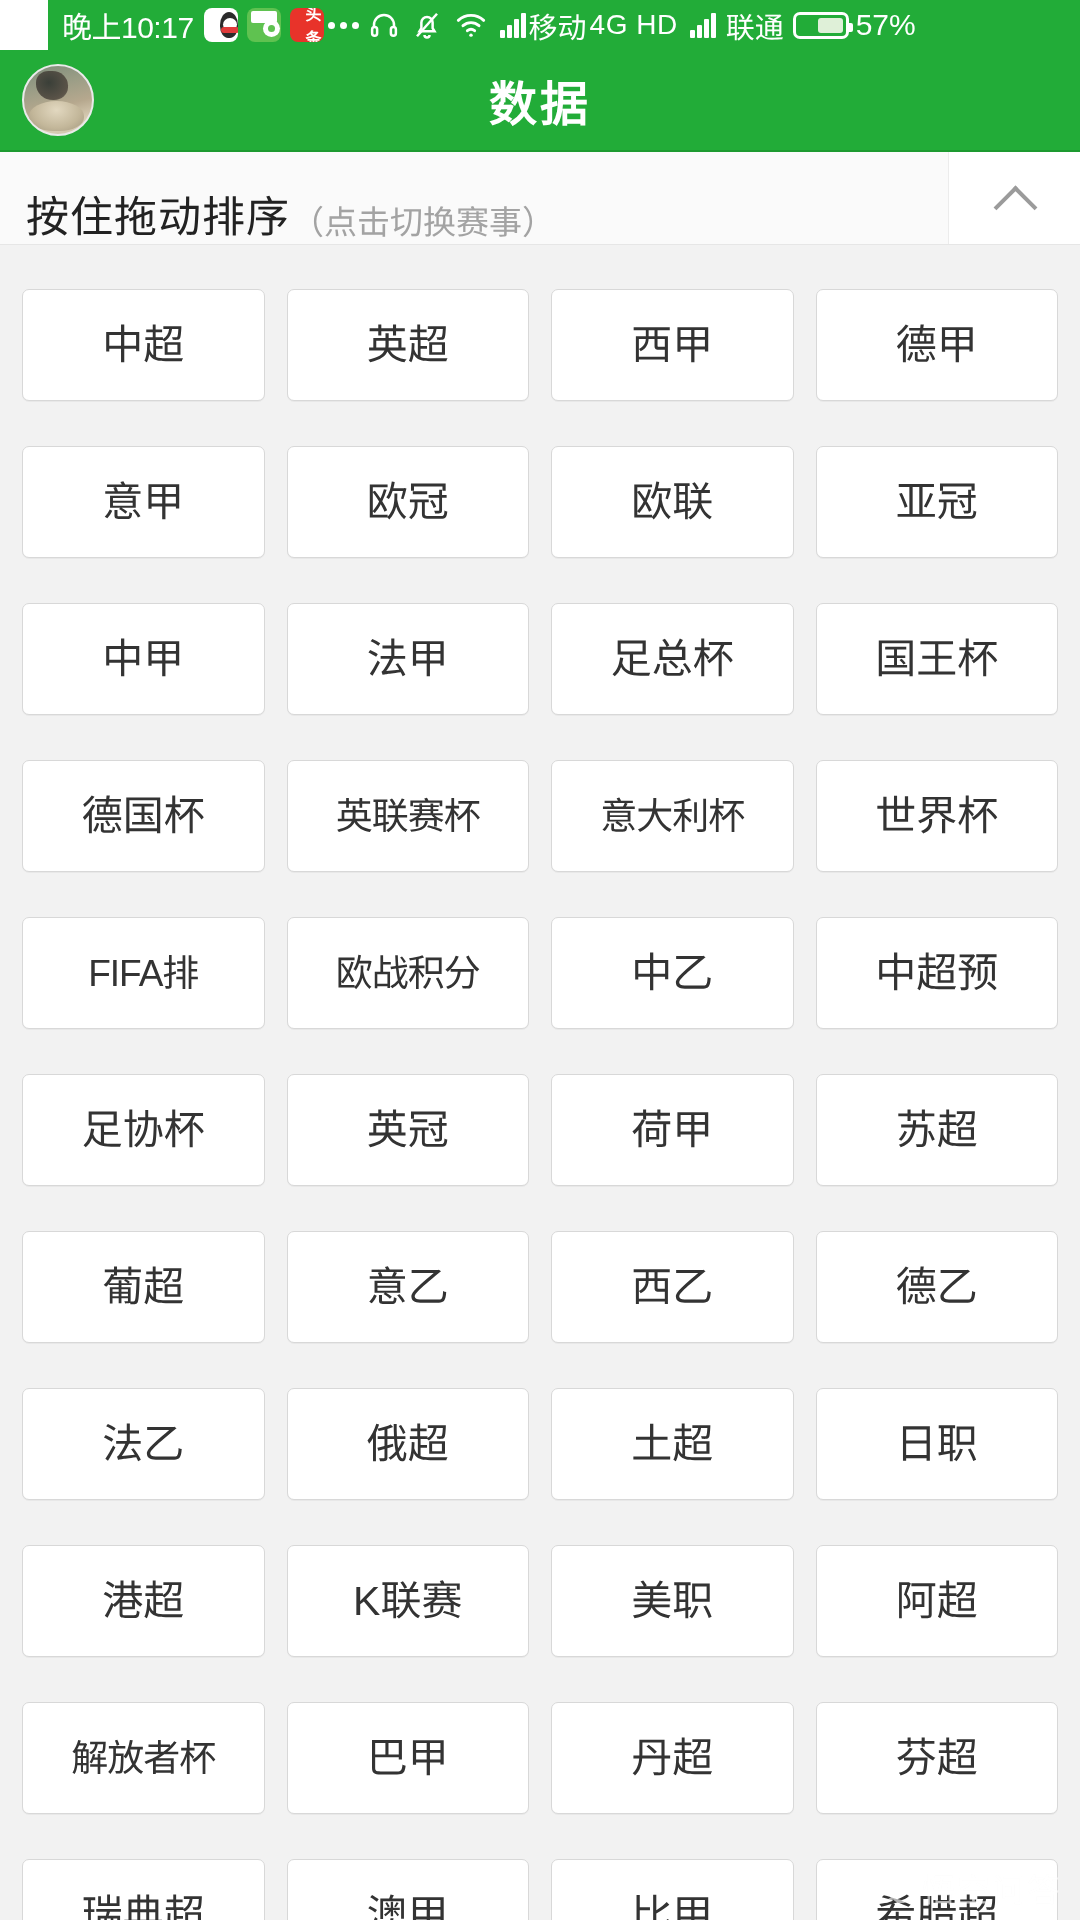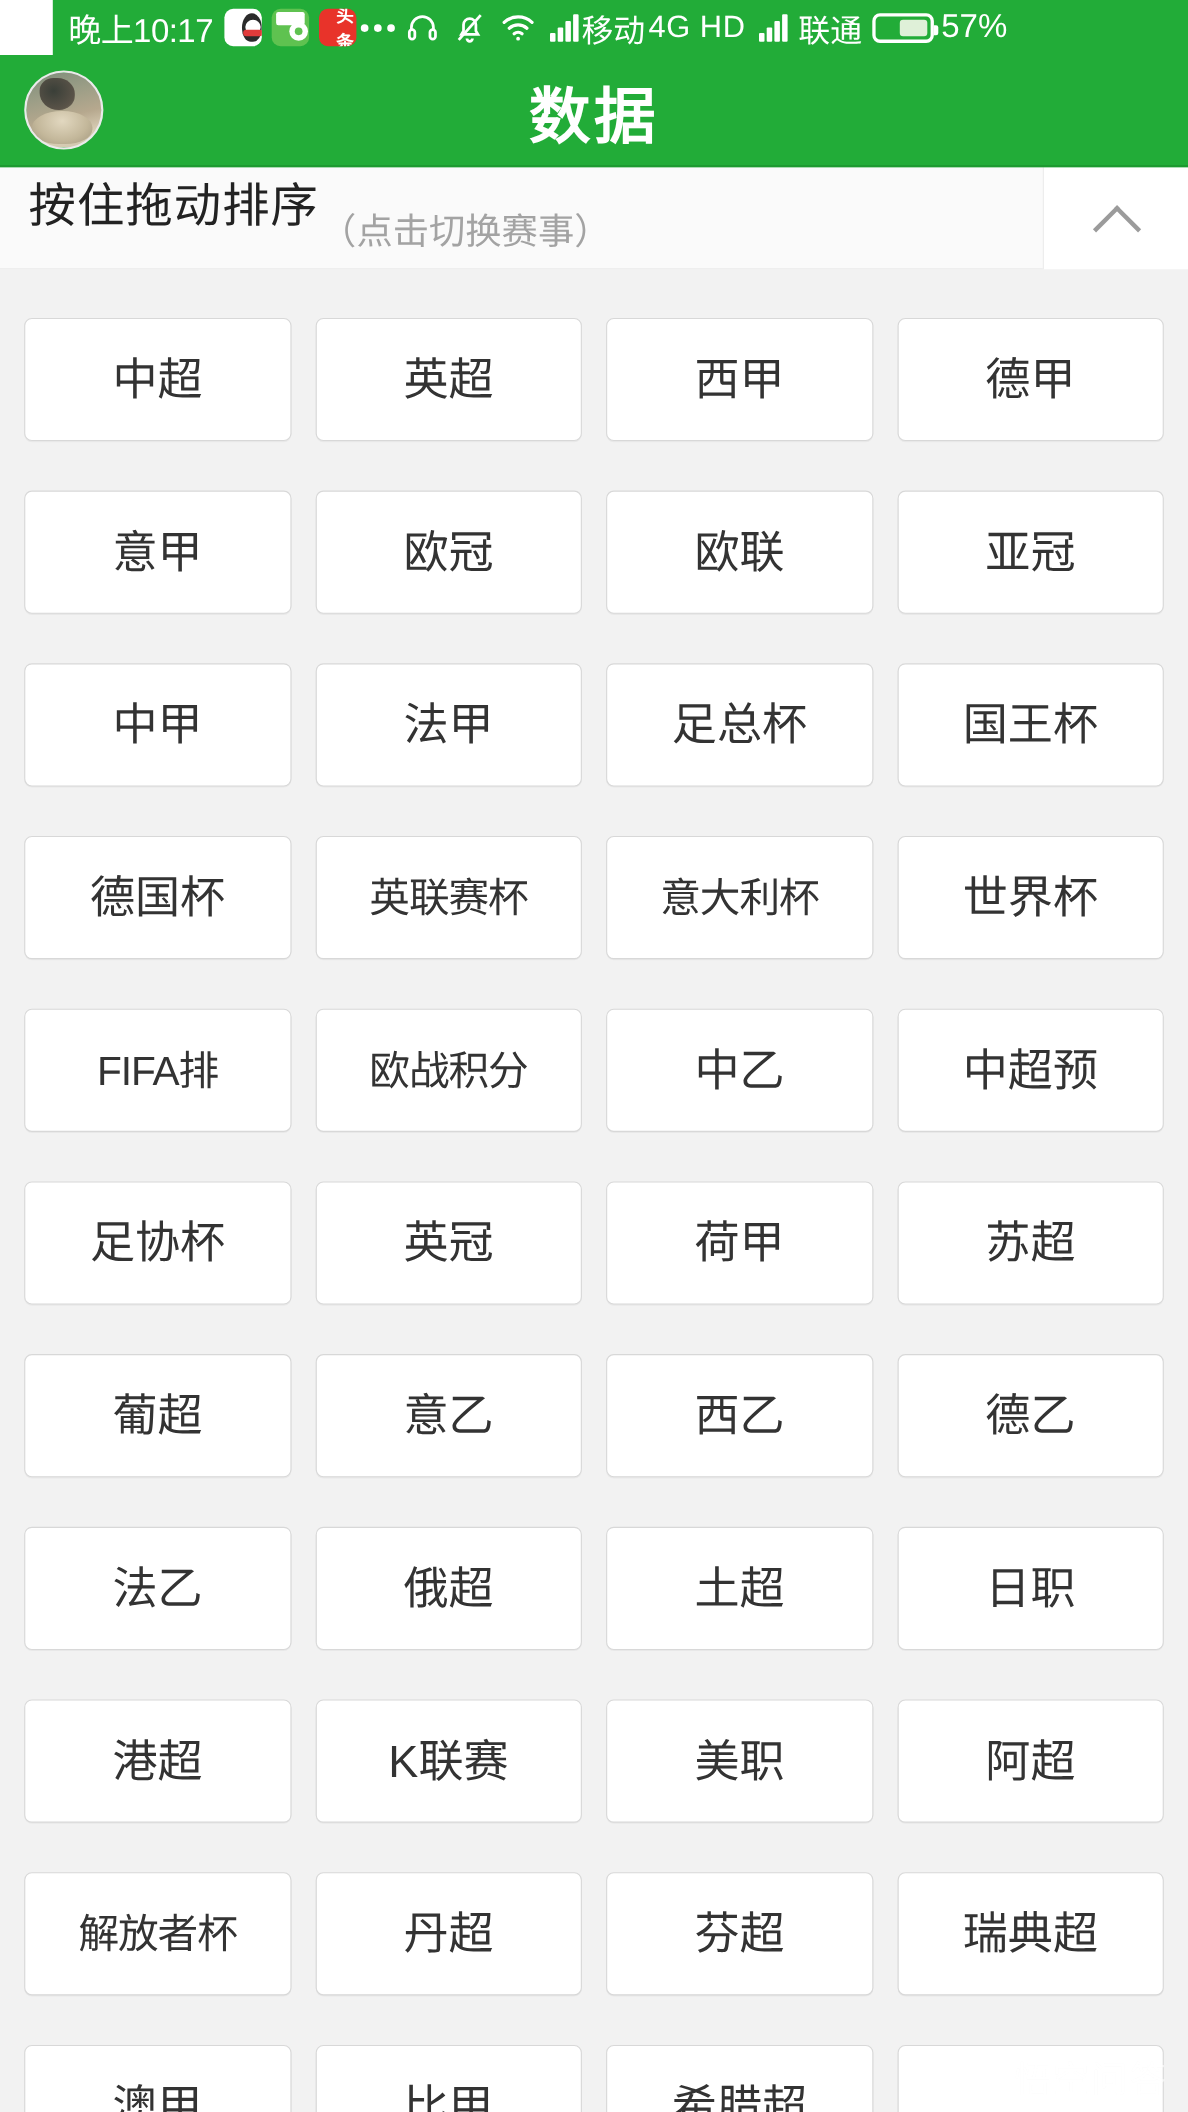--- a/index.html
+++ b/index.html
@@ -153,32 +153,32 @@
     position: absolute; left: 8%; bottom: 4%;
     width: 80%; height: 44%;
     background: radial-gradient(ellipse at 50% 30%, #e2d8c0 0%, #c3b79a 60%, #a2977e 100%);
     border-radius: 50% 50% 45% 45%;
   }
   .app-title {
     position: absolute;
     left: 0; right: 0;
     text-align: center;
     color: #ffffff;
-    font-size: 56px;
+    font-size: 48px;
     font-weight: bold;
     letter-spacing: 3px;
     pointer-events: none;
   }
 
   
   .sort-bar {
     height: 93px;
     background: #fafafa;
     display: flex;
-    align-items: flex-start;
+    align-items: flex-end;
     padding-left: 26px;
     border-bottom: 1px solid #e6e6e6;
   }
   .sort-main {
     font-size: 43px;
     color: #222222;
     letter-spacing: 1px;
     white-space: nowrap;
   }
   .sort-sub {
@@ -474,20 +474,23 @@
       <div class="league-card">
         <span class="league-label">美职</span>
       </div>
       <div class="league-card">
         <span class="league-label">阿超</span>
       </div>
       <div class="league-card">
         <span class="league-label tight">解放者杯</span>
       </div>
       <div class="league-card">
+        <span class="league-label">巴甲</span>
+      </div>
+      <div class="league-card">
         <span class="league-label">丹超</span>
       </div>
       <div class="league-card">
         <span class="league-label">芬超</span>
       </div>
       <div class="league-card">
         <span class="league-label">瑞典超</span>
       </div>
       <div class="league-card">
         <span class="league-label">澳甲</span>

